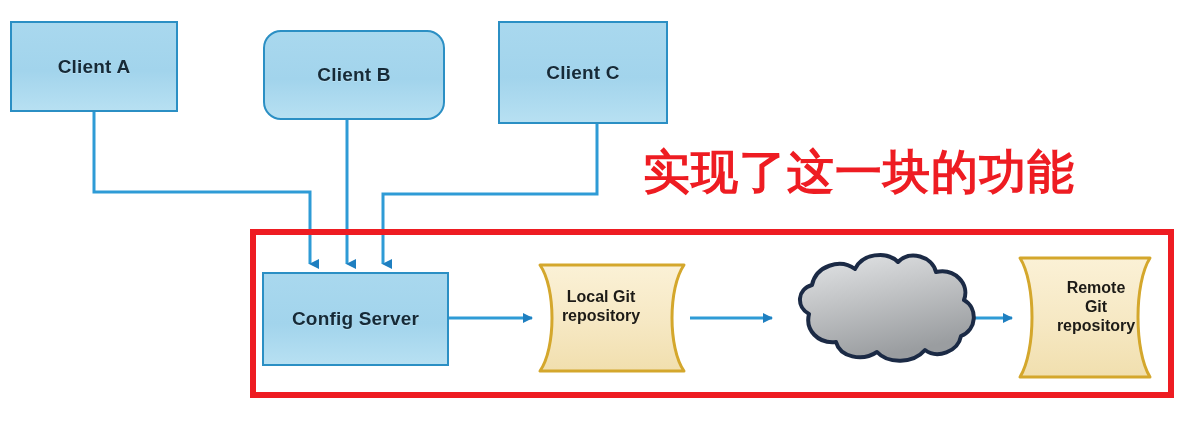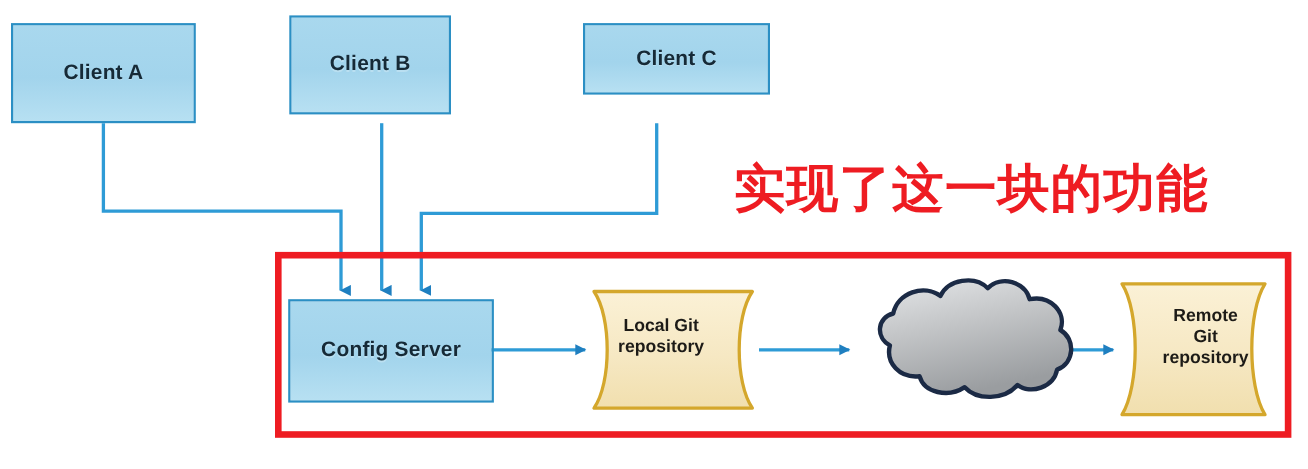--- a/index.html
+++ b/index.html
@@ -26,22 +26,22 @@
     display: flex;
     align-items: center;
     justify-content: center;
     color: #162a37;
     font-weight: 700;
     font-size: 19px;
     letter-spacing: 0.2px;
     text-shadow: 0 1px 0 rgba(255,255,255,0.25);
   }
   .client-a { left: 10px;  top: 21px; width: 168px; height: 91px; }
-  .client-b { left: 263px; top: 14px; width: 147px; height: 90px; }
-  .client-c { left: 530px; top: 21px; width: 170px; height: 65px; }
+  .client-b { left: 263px; top: 30px; width: 182px; height: 90px; border-radius: 18px; }
+  .client-c { left: 498px; top: 21px; width: 170px; height: 103px; }
   .config-server {
     left: 262px; top: 272px; width: 187px; height: 94px;
     font-size: 19px;
   }
   .svg-layer {
     position: absolute;
     left: 0; top: 0;
     width: 1189px;
     height: 426px;
     pointer-events: none;
@@ -60,21 +60,20 @@
     position: absolute;
     left: 643px;
     top: 148px;
     font-size: 47px;
     font-weight: 700;
     color: #ee1c22;
     letter-spacing: 1px;
     white-space: nowrap;
     line-height: 1;
     font-family: "DejaVu Sans", "Liberation Sans", sans-serif;
-    margin-left: 24px;
   }
   .repo-label {
     position: absolute;
     color: #1d1b17;
     font-weight: 700;
     font-size: 16px;
     line-height: 19px;
     text-align: center;
     white-space: pre-line;
   }

